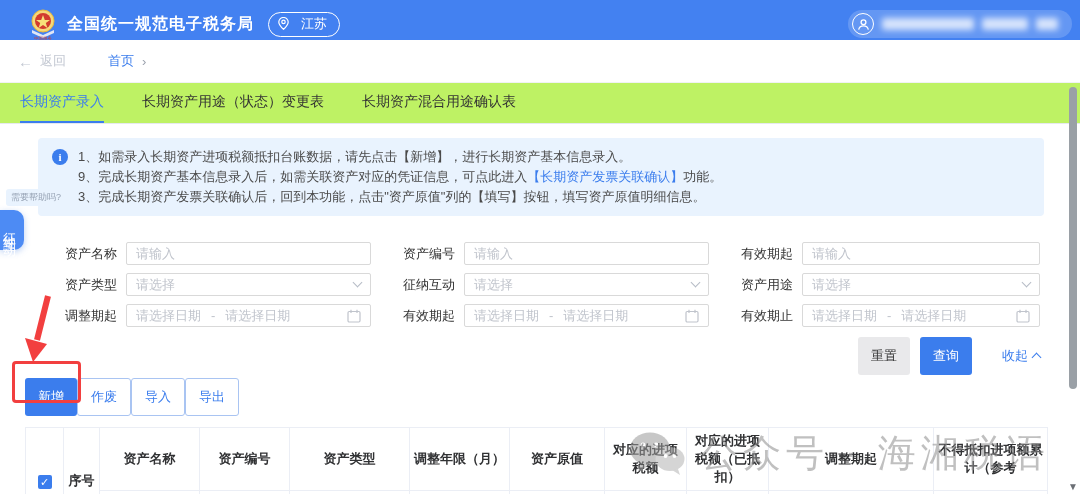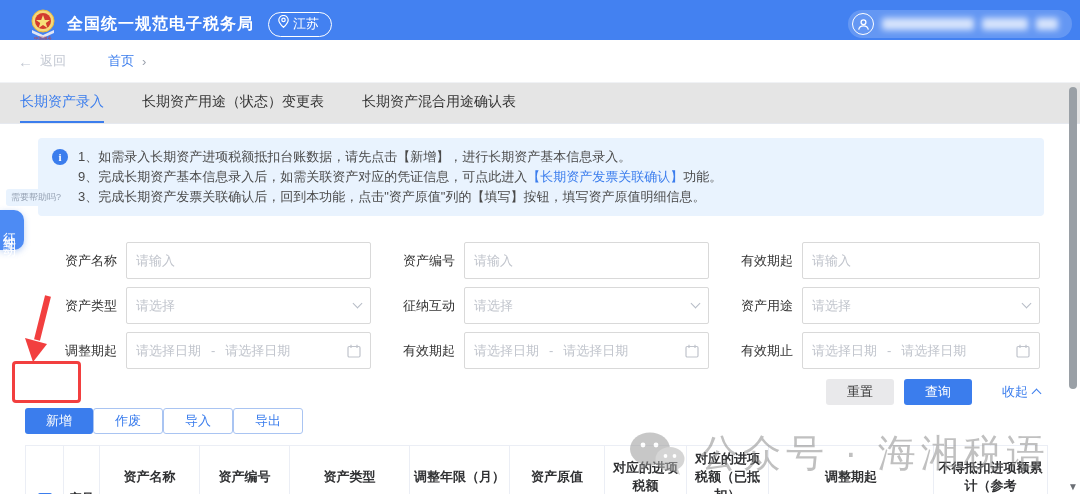--- a/index.html
+++ b/index.html
@@ -4,41 +4,41 @@
 <style>
   * { margin:0; padding:0; box-sizing:border-box; }
   html,body { width:1080px; height:494px; overflow:hidden; background:#fff;
     font-family:"Liberation Sans","DejaVu Sans",sans-serif; color:#333; }
   .page { position:relative; width:1080px; height:494px; overflow:hidden; }
 
   
   .topbar { height:40px; background:#4381f1; display:flex; align-items:center; padding:8px 6px 0 28px; }
   .emblem { width:30px; height:32px; position:relative; flex:0 0 auto; }
   .app-title { color:#fff; font-size:16px; font-weight:bold; letter-spacing:1px; margin-left:9px; }
-  .region-badge { margin-left:14px; display:flex; gap:4px; border:1.6px solid #fff;
+  .region-badge { margin-left:14px; display:flex; align-items:center; gap:12px; border:1.6px solid #fff;
     border-radius:13px; color:#fff; font-size:13px; padding:2px 12px 3px 9px; }
   .spacer { flex:1; }
   .user-pill { display:flex; align-items:center; gap:8px; background:rgba(255,255,255,.18);
     border-radius:15px; padding:3px 14px 3px 4px; margin-right:2px; }
   .avatar { width:22px; height:22px; border-radius:50%; border:1.5px solid #fff; display:flex;
     align-items:center; justify-content:center; }
   .blur-blk { height:12px; border-radius:2px; background:rgba(255,255,255,.75); filter:blur(3px); }
 
   
   .breadcrumb { height:42px; display:flex; align-items:center; padding:0 18px; font-size:13px;
     background:#fff; }
   .bc-back { color:#c3c8d2; display:flex; align-items:center; gap:7px; font-size:13px; cursor:pointer; }
   .bc-back .arr { font-size:15px; }
   .bc-home { color:#3b7ded; margin-left:42px; cursor:pointer; }
   .bc-sep { color:#9aa1ad; margin:0 8px; }
   .bc-cur { color:#333; }
 
   
   .tabbar { height:42px; display:flex; align-items:stretch; padding:0 20px; gap:38px;
-    border-top:1px solid #f0f2f5; border-bottom:1px solid #e6e9ef; background:#e5e5e5; }
+    border-top:1px solid #f0f2f5; border-bottom:1px solid #e6e9ef; background:#bef264; }
   .tab { display:flex; align-items:center; font-size:14px; color:#333; cursor:pointer;
     border-bottom:2px solid transparent; }
   .tab.active { color:#3b7ded; border-bottom-color:#3b7ded; }
 
   
   .notice { margin:14px 36px 0 38px; background:#e9f3fe; border-radius:4px; padding:9px 14px 9px 12px;
     position:relative; font-size:13px; color:#4a4a4a; line-height:20px; }
   .notice-row { display:flex; }
   .info-ic { flex:0 0 16px; width:16px; height:16px; border-radius:50%; background:#3b7ded; color:#fff;
     font-size:11px; font-weight:bold; text-align:center; line-height:16px; margin:2px 10px 0 2px;
@@ -52,33 +52,33 @@
   .side-tab { position:absolute; left:0; top:210px; width:24px; background:#4d8bf4; color:#fff;
     border-radius:0 10px 10px 0; padding:12px 0 12px 0; writing-mode:vertical-lr; text-orientation:upright;
     font-size:13px; letter-spacing:4px; text-align:center; z-index:5; cursor:pointer;
     box-shadow:0 2px 6px rgba(61,120,224,.35); }
 
   
   .filter { margin:26px 40px 0 57px; }
   .f-row { display:flex; justify-content:space-between; margin-bottom:8px; }
   .field { display:flex; align-items:center; }
   .f-label { width:60px; text-align:right; margin-right:9px; font-size:13px; color:#333; flex:0 0 auto; }
-  .ctrl { width:245px; height:37px; border:1px solid #d9d9d9; border-radius:2px; display:flex;
+  .ctrl { width:245px; height:23px; border:1px solid #d9d9d9; border-radius:2px; display:flex;
     align-items:center; padding:0 9px; font-size:13px; background:#fff; }
   .f-row .field:last-child .ctrl { width:238px; }
   .ph { color:#c0c4cc; }
   .grow { flex:1; }
   .chev { width:7px; height:7px; border-right:1.4px solid #b6bcc6; border-bottom:1.4px solid #b6bcc6;
     transform:rotate(45deg); margin-top:-4px; }
   .dash { color:#c0c4cc; margin:0 10px; }
   .cal { flex:0 0 auto; margin-left:6px; }
 
   
   .form-btns { display:flex; justify-content:flex-end; align-items:center; gap:10px; margin:10px 40px 0 0; }
-  .btn { height:26px; font-size:13px; border-radius:3px; padding:0 21px; display:inline-flex;
+  .btn { height:38px; font-size:13px; border-radius:3px; padding:0 13px; display:inline-flex;
     align-items:center; cursor:pointer; border:none; }
   .btn-reset { background:#e9e9eb; color:#333; }
   .btn-primary { background:#3b7ded; color:#fff; }
   .collapse { color:#3b7ded; font-size:13px; display:flex; align-items:center; gap:5px; cursor:pointer;margin-left:20px; }
   .chev-up { width:7px; height:7px; border-left:1.4px solid #3b7ded; border-top:1.4px solid #3b7ded;
     transform:rotate(45deg); margin-top:3px; }
 
   
   .tbl-actions { display:flex; margin:3px 0 0 25px; }
   .btn-plain { background:#fff; border:1px solid #a9c4f2; color:#3b7ded; }

